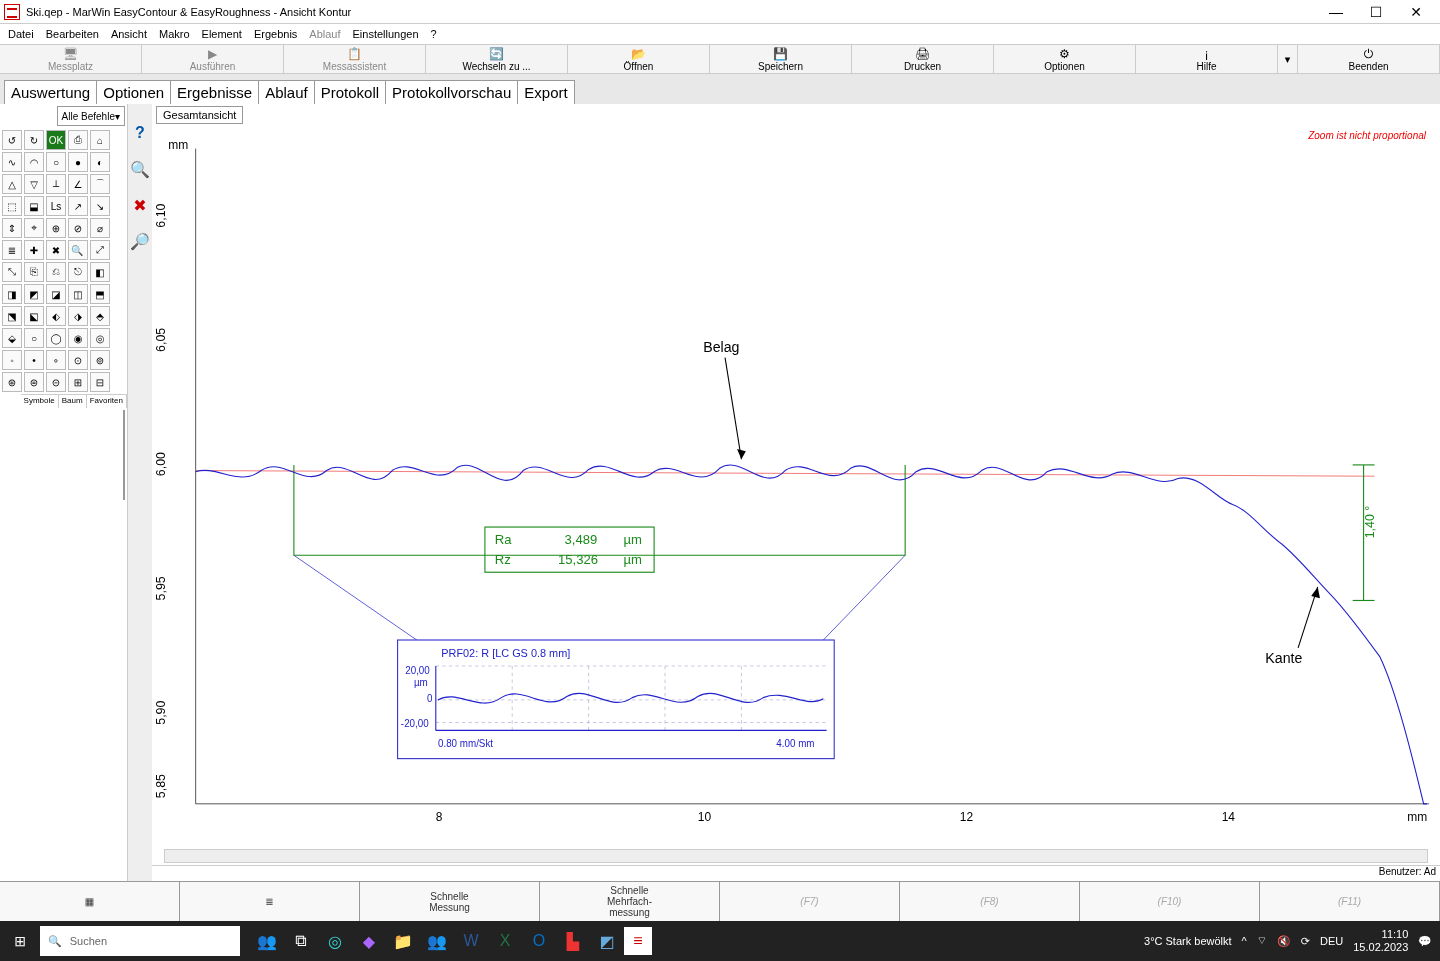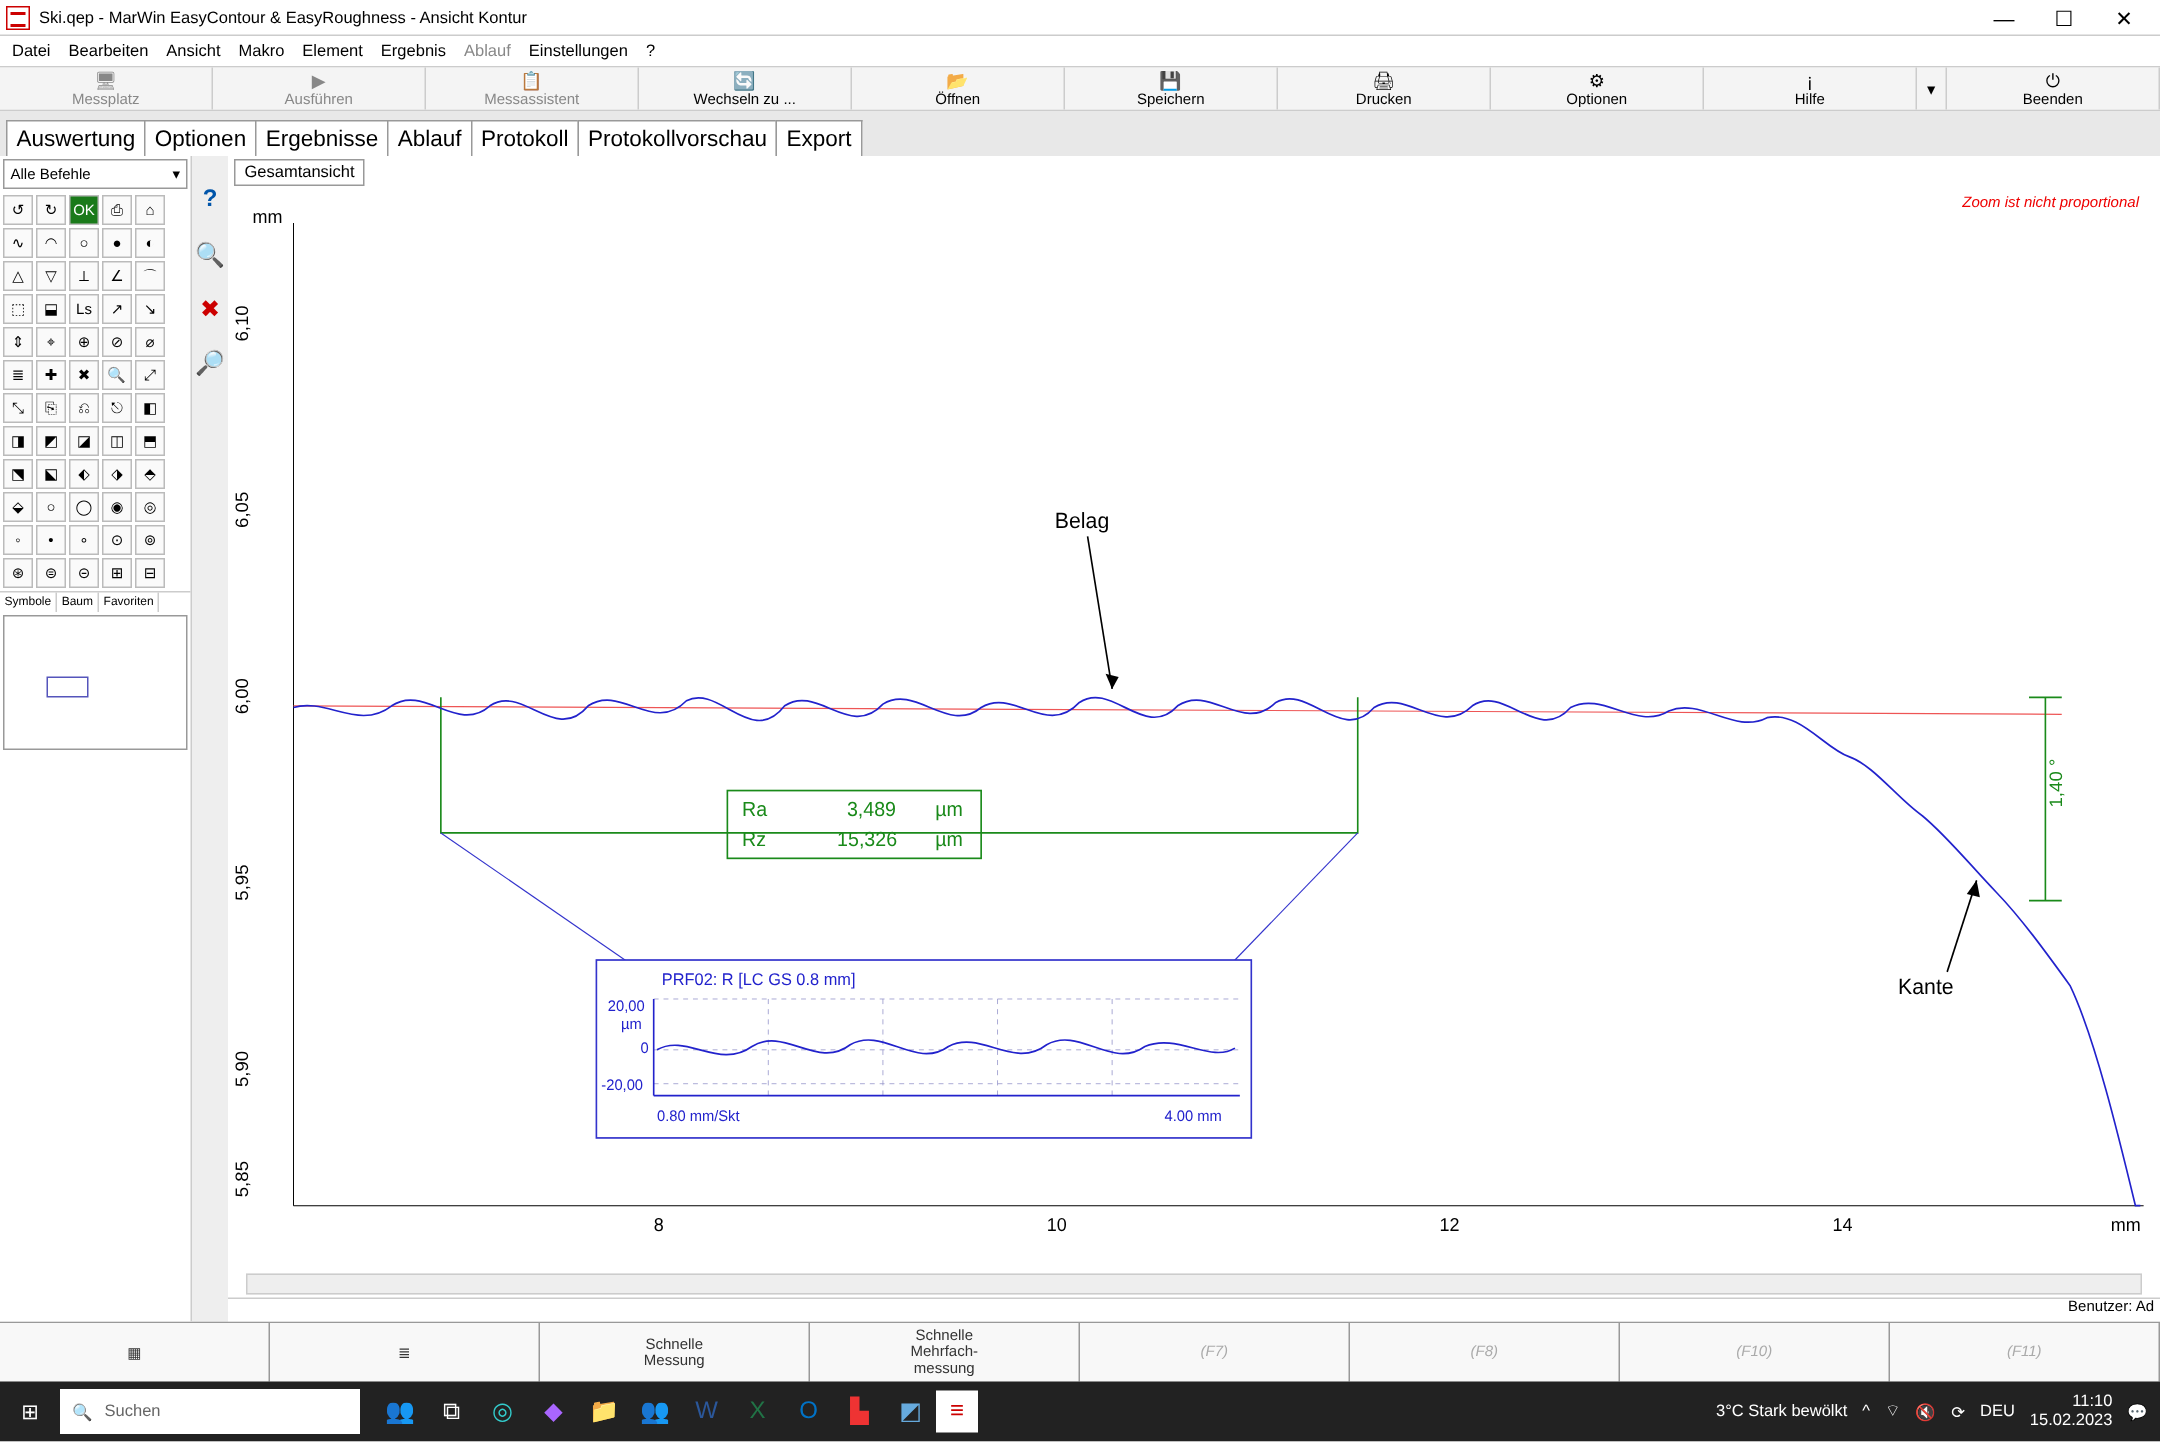--- a/index.html
+++ b/index.html
@@ -26,21 +26,21 @@
   .toolbar .chev { flex: 0 0 20px; display:flex; align-items:center; justify-content:center; border-right:1px solid #ccc; background:#f4f4f4;}
   
   
   .tabs { height: 30px; background: #e8e8e8; display:flex; align-items:flex-end; padding: 4px 4px 0 4px; gap:0; }
   .tabs .tab { padding: 3px 6px; background:#fff; border:1px solid #999; border-bottom:none; font-size:15px; margin-right:-1px; }
   
   
   .content-row { display:flex; height: calc(100% - 24px - 20px - 30px - 30px - 40px - 40px); }
   
   
-  .left { width: 128px; background:#fff; border-right:1px solid #ccc; display:flex; flex-direction:column; }
+  .left { width: 128px; background:#fff; border-right:1px solid #ccc; display:flex; flex-direction:column;align-items:flex-end; }
   .left .combo { height:20px; border:1px solid #999; margin:2px; display:flex; align-items:center; padding:0 4px; font-size:10px; justify-content:space-between;}
   .left .tool-grid { padding:2px; display:flex; flex-wrap:wrap; gap:2px; }
   .left .tool-grid .tg { width:20px; height:20px; border:1px solid #bbb; background:#fafafa; display:flex; align-items:center; justify-content:center; font-size:10px; }
   .left .tool-grid .tg.green { background:#1a7a1a; color:#fff; }
   .left .mini-tabs { height:14px; display:flex; font-size:8px; border-top:1px solid #ccc; }
   .left .mini-tabs div{ padding:1px 3px; border-right:1px solid #ccc;}
   .left .preview { height:90px; border:1px solid #999; margin:2px; background:#fff; position:relative;}
   .left .preview .shp { position:absolute; left:28px; top:40px; width:28px; height:14px; border:1px solid #55b;}
   
   

